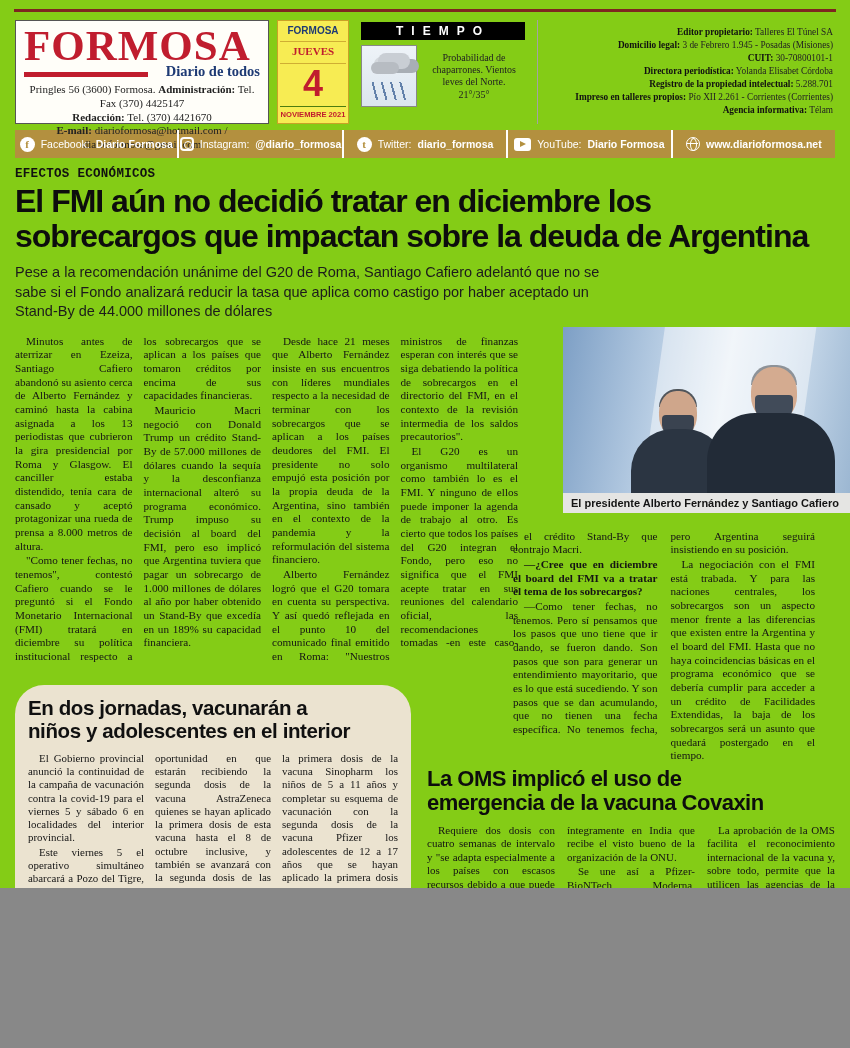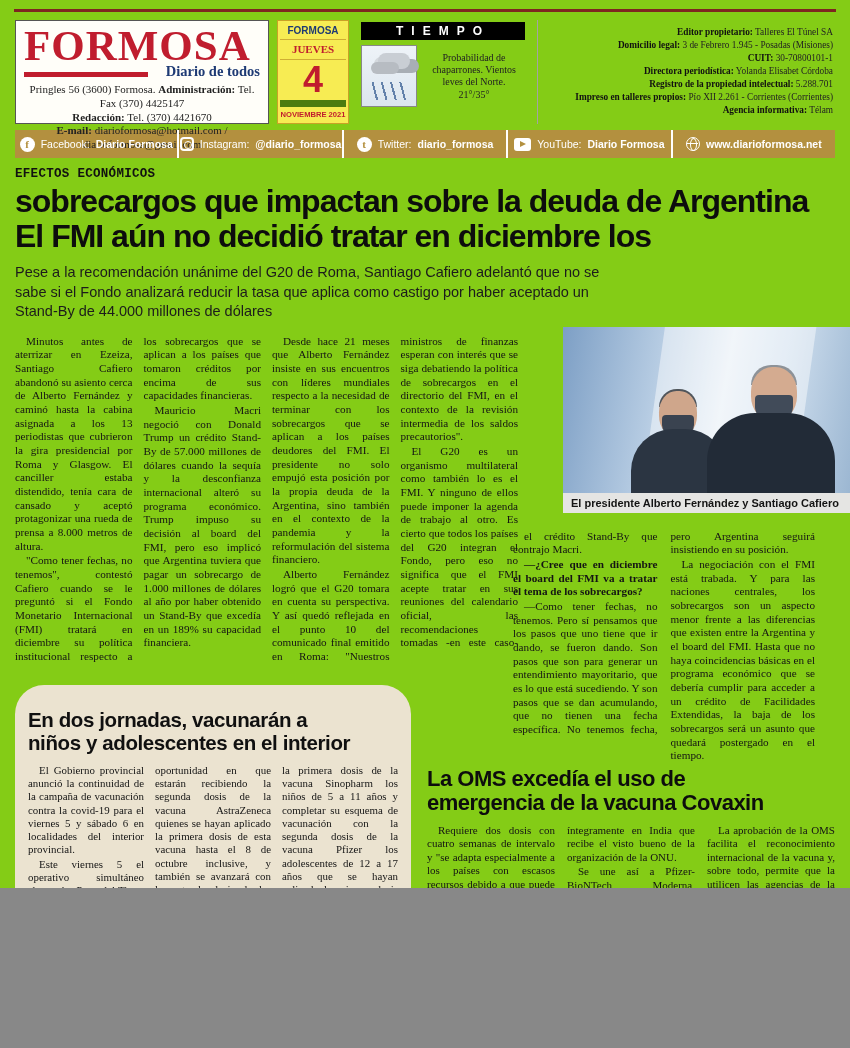--- a/index.html
+++ b/index.html
@@ -16,21 +16,21 @@
   .masthead-box { width:254px; border:1.5px solid #555; padding:3px 8px 2px; background:#fffef9; }
   .masthead-title { font-family:"Liberation Serif", serif; font-weight:bold; font-size:43px; line-height:1.0; color:#c01d2e; letter-spacing:1px; }
   .masthead-tagrow { display:flex; align-items:flex-end; gap:18px; margin-top:-4px; }
   .masthead-bar { flex:1; height:5px; background:#c01d2e; margin-bottom:3px; }
   .masthead-tagline { font-weight:bold; font-size:14.5px; color:#1e3a74; white-space:nowrap; }
   .masthead-contact { margin-top:3px; font-size:11px; line-height:1.25; text-align:center; color:#222; }
   .date-box { width:72px; background:#f7ec53; border:1px solid #c9a227; text-align:center; display:flex; flex-direction:column; justify-content:space-between; padding:4px 2px; }
   .date-city { font-family:"Liberation Sans", sans-serif; font-weight:bold; font-size:10px; color:#1e3a74; padding-bottom:3px; }
   .date-weekday { font-family:Liberation Serif, serif; font-weight:bold; font-size:11px; color:#c01d2e; border-top:1px solid #cfae33; padding:3px 0; }
   .date-day { font-family:"Liberation Sans", sans-serif; font-weight:bold; font-size:36px; line-height:1.0; color:#c01d2e; border-top:1px solid #cfae33; padding:2px 0; }
-  .date-monthyear { font-family:"Liberation Sans", sans-serif; font-weight:bold; font-size:7.6px; color:#c01d2e; border-top:7px solid #4d7c0f; padding-top:3px; }
+  .date-monthyear { font-family:"Liberation Sans", sans-serif; font-weight:bold; font-size:7.6px; color:#c01d2e; border-top:1px solid #4d7c0f; padding-top:3px; }
   .weather-box { width:172px; padding:2px 4px 0; }
   .weather-title { background:#000; color:#fff; font-family:"Liberation Sans", sans-serif; font-weight:bold; font-size:12px; letter-spacing:8px; text-align:center; padding:2px 0 2px 0; }
   .weather-body { display:flex; gap:6px; margin-top:5px; align-items:center; }
   .weather-icon-box { width:56px; height:62px; border:1px solid #888; background:linear-gradient(#eef3f8,#dce6ef); position:relative; flex:none; }
   .cloud { position:absolute; top:16px; left:9px; width:28px; height:12px; background:#b7bcc2; border-radius:10px;
            box-shadow: 9px -7px 0 2px #c9ced4, 19px -2px 0 1px #a8aeb5, 4px -4px 0 1px #d4d9de; }
   .rain { position:absolute; bottom:6px; left:10px; width:36px; height:18px; opacity:.85;
           background: repeating-linear-gradient(75deg, transparent 0 4px, #4d6f9e 4px 6px, transparent 6px 9px); }
   .weather-text { font-size:10px; line-height:1.2; text-align:center; color:#222; }
   .weather-temps { margin-top:1px; }
@@ -74,21 +74,21 @@
   .fig-mask-l { left:99px; bottom:58px; width:32px; height:20px; background:#3a4350; border-radius:4px 4px 10px 10px; }
   .fig-suit-r { right:30px; bottom:-12px; width:128px; height:92px; background:#222b37; border-radius:48px 48px 0 0; }
   .fig-head-r { right:68px; bottom:72px; width:46px; height:54px; background:#d4ab90; border-radius:46%; }
   .fig-hair-r { right:68px; bottom:108px; width:46px; height:20px; background:#8d9298; border-radius:20px 20px 0 0; }
   .fig-mask-r { right:72px; bottom:74px; width:38px; height:24px; background:#414b59; border-radius:4px 4px 12px 12px; }
   .photo-caption { background:#e5e5e3; padding:4px 8px; font-family:"Liberation Sans", sans-serif; font-weight:bold; font-size:11px; color:#141414; }
   .cols2 { position:absolute; left:498px; top:203px; width:302px; height:247px; column-count:2; column-gap:13px; overflow:hidden; }
   .cols2 p.q { font-weight:bold; }
 
   
-  .vaccine-box { position:absolute; left:0; top:358px; width:396px; height:352px; background:#ebe3d0; padding:24px 13px 10px;border-radius:29px; }
+  .vaccine-box { position:absolute; left:0; top:358px; width:396px; height:352px; background:#ebe3d0; padding:12px 13px 10px;border-radius:29px; }
   .vaccine-headline { font-family:"Liberation Sans", sans-serif; font-weight:bold; font-size:20.5px; line-height:1.12; letter-spacing:-.4px; color:#101010; }
   .vaccine-cols { margin-top:9px; column-count:3; column-gap:11px; height:262px; overflow:hidden; font-size:10.9px; }
 
   
   .oms { position:absolute; left:412px; top:440px; width:408px; height:270px; }
   .oms-headline { font-family:"Liberation Sans", sans-serif; font-weight:bold; font-size:22px; line-height:1.12; letter-spacing:-.5px; color:#0d0d0d; }
   .oms-cols { margin-top:8px; column-count:3; column-gap:12px; height:205px; overflow:hidden; font-size:11px; }
 </style>
 </head>
 <body>
@@ -165,22 +165,22 @@
     </div>
     <div class="s-item">
       <span class="ic-globe"></span>
       <b>www.diarioformosa.net</b>
     </div>
   </div>
 
   <div class="content">
     <div class="kicker">EFECTOS ECONÓMICOS</div>
     <div class="headline">
+      <div>El FMI aún no decidió tratar en diciembre los</div>
       <div>sobrecargos que impactan sobre la deuda de Argentina</div>
-      <div>El FMI aún no decidió tratar en diciembre los</div>
     </div>
     <div class="lede">Pese a la recomendación unánime del G20 de Roma, Santiago Cafiero adelantó que no se sabe si el Fondo analizará reducir la tasa que aplica como castigo por haber aceptado un Stand-By de 44.000 millones de dólares</div>
 
     <div class="article-zone">
       <div class="cols4 serif-col">
         <p>Minutos antes de aterrizar en Ezeiza, Santiago Cafiero abandonó su asiento cerca de Alberto Fernández y caminó hasta la cabina asignada a los 13 periodistas que cubrieron la gira presidencial por Roma y Glasgow. El canciller estaba distendido, tenía cara de cansado y aceptó protagonizar una rueda de prensa a 8.000 metros de altura.</p>
         <p>"Como tener fechas, no tenemos", contestó Cafiero cuando se le preguntó si el Fondo Monetario Internacional (FMI) tratará en diciembre su política institucional respecto a los sobrecargos que se aplican a los países que tomaron créditos por encima de sus capacidades financieras.</p>
         <p>Mauricio Macri negoció con Donald Trump un crédito Stand-By de 57.000 millones de dólares cuando la sequía y la desconfianza internacional alteró su programa económico. Trump impuso su decisión al board del FMI, pero eso implicó que Argentina tuviera que pagar un sobrecargo de 1.000 millones de dólares al año por haber obtenido un Stand-By que excedía en un 189% su capacidad financiera.</p>
         <p>Desde hace 21 meses que Alberto Fernández insiste en sus encuentros con líderes mundiales respecto a la necesidad de terminar con los sobrecargos que se aplican a los países deudores del FMI. El presidente no solo empujó esta posición por la propia deuda de la Argentina, sino también en el contexto de la pandemia y la reformulación del sistema financiero.</p>
         <p>Alberto Fernández logró que el G20 tomara en cuenta su perspectiva. Y así quedó reflejada en el punto 10 del comunicado final emitido en Roma: "Nuestros ministros de finanzas esperan con interés que se siga debatiendo la política de sobrecargos en el directorio del FMI, en el contexto de la revisión intermedia de los saldos precautorios".</p>
@@ -218,21 +218,21 @@
         <div class="vaccine-cols serif-col">
           <p>El Gobierno provincial anunció la continuidad de la campaña de vacunación contra la covid-19 para el viernes 5 y sábado 6 en localidades del interior provincial.</p>
           <p>Este viernes 5 el operativo simultáneo abarcará a Pozo del Tigre, Misión San Nicolás, Lote 67, Pozo Verde, Soldado Villalba, Villa Gral. Urquiza, Campo Alegre, Paso Naite, Las Lomitas, La Bomba, colonia Muñiz, Campo del Cielo, Punta del Agua, Juan G. Bazán y Fortín Soledad, oportunidad en que estarán recibiendo la segunda dosis de la vacuna AstraZeneca quienes se hayan aplicado la primera dosis de esta vacuna hasta el 8 de octubre inclusive, y también se avanzará con la segunda dosis de las vacunas Sinopharm y Sputnik v para aquellas personas que se hayan aplicado la primera dosis de estas vacunas hasta el 15 de octubre inclusive.</p>
           <p>Asimismo, el sábado 6 en estas mismas localidades podrán recibir la primera dosis de la vacuna Sinopharm los niños de 5 a 11 años y completar su esquema de vacunación con la segunda dosis de la vacuna Pfizer los adolescentes de 12 a 17 años que se hayan aplicado la primera dosis de la vacuna Moderna hasta el 9 de octubre inclusive.</p>
           <p>En ambas jornadas a realizarse en estas localidades podrán acercarse para recibir la vacuna aquellas personas que tengan pendiente la aplicación de la primera dosis de la vacuna, según corresponda a su edad.</p>
         </div>
       </div>
 
       <div class="oms">
         <div class="oms-headline">
-          <div>La OMS excedía el uso de</div>
+          <div>La OMS implicó el uso de</div>
           <div>emergencia de la vacuna Covaxin</div>
         </div>
         <div class="oms-cols serif-col">
           <p>Requiere dos dosis con cuatro semanas de intervalo y "se adapta especialmente a los países con escasos recursos debido a que puede almacenarse sin dificultad", según un comunicado de la OMS citado por la agencia de noticias AFP.</p>
           <p>Esta vacuna es la primera desarrollada y fabricada íntegramente en India que recibe el visto bueno de la organización de la ONU.</p>
           <p>Se une así a Pfizer-BioNTech, Moderna, AstraZeneca, Johnson&amp;Johnson, Sinopharm y Sinovac en la lista de vacunas contra la Covid-19</p>
           <p>La aprobación de la OMS facilita el reconocimiento internacional de la vacuna y, sobre todo, permite que la utilicen las agencias de la ONU y el sistema Covax, creado para facilitar el acceso a la inmunización contra la covid-19 en los países más pobres.</p>
         </div>
       </div>
     </div>

